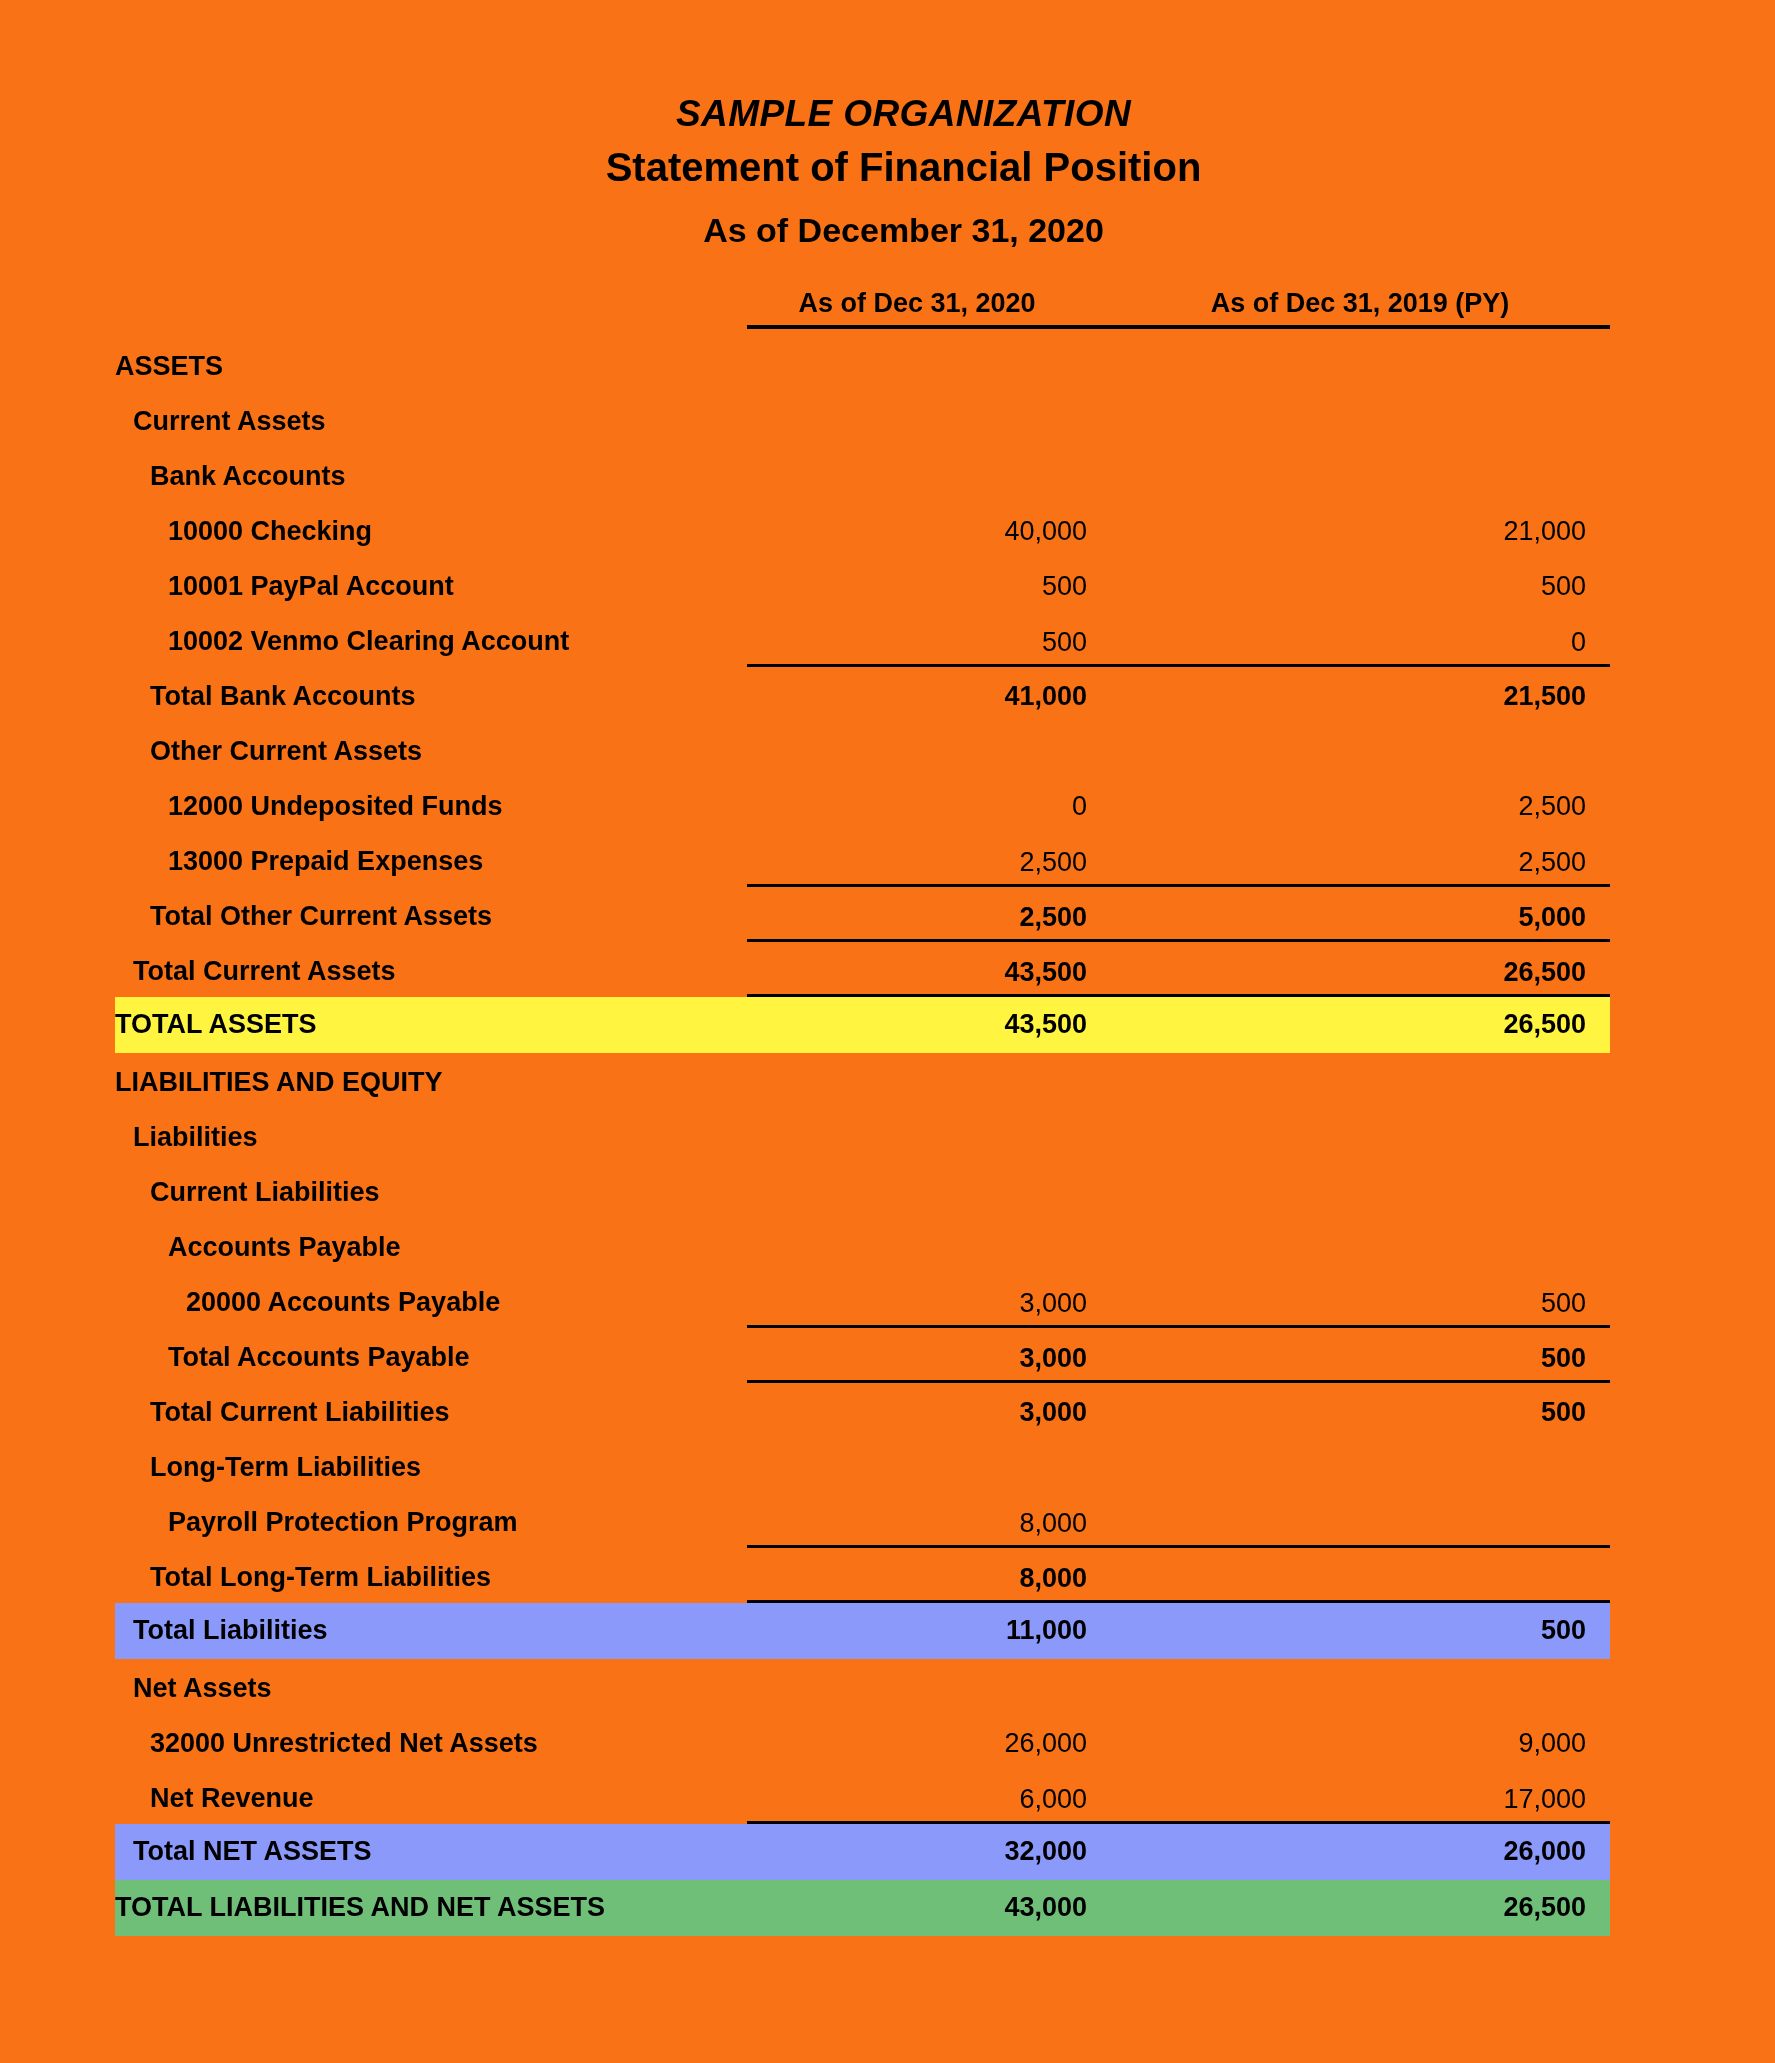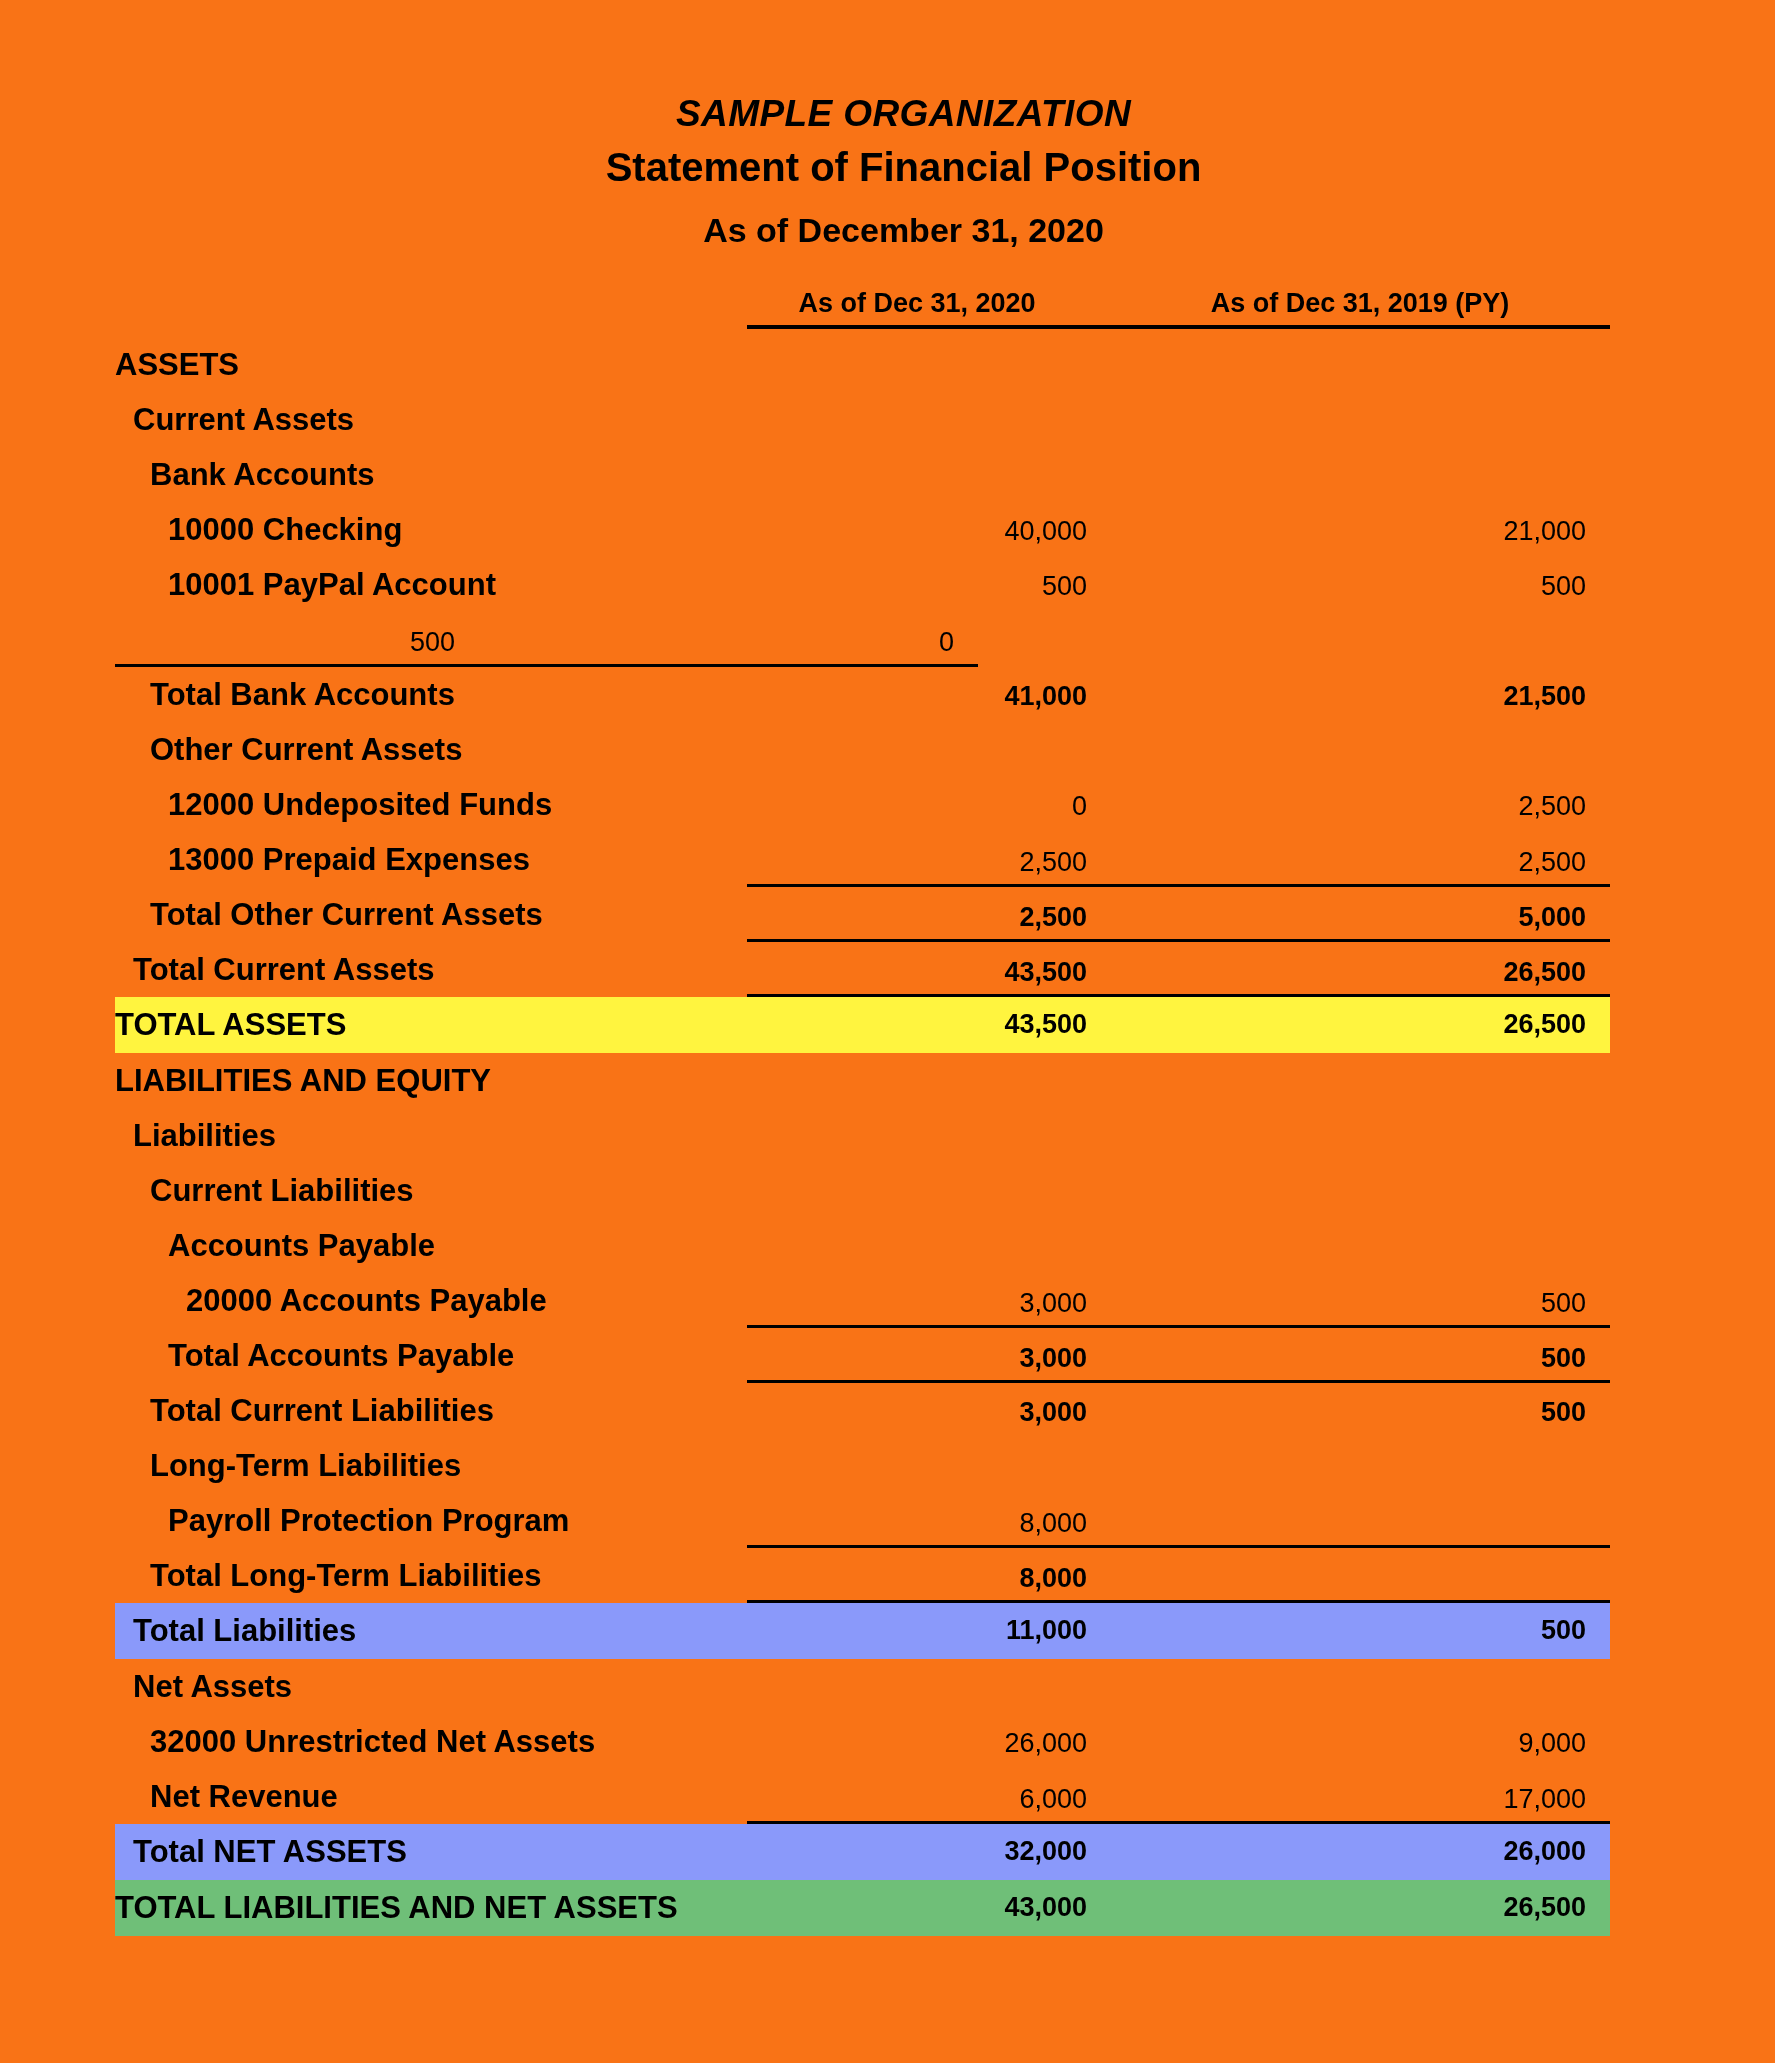--- a/index.html
+++ b/index.html
@@ -68,21 +68,21 @@
     padding-right: 165px;
   }
   .row.header-row {
     height: 50px;
     align-items: flex-end;
     justify-content: space-between;
   }
 
   .label {
     flex: 0 0 632px;
-    font-size: 31px;
+    font-size: 27px;
     font-weight: bold;
     line-height: 1;
     padding-bottom: 11.3px;
     white-space: nowrap;
     box-sizing: border-box;
   }
   .num {
     flex: 0 0 387px;
     text-align: right;
     font-size: 27px;
@@ -189,20 +189,21 @@
       <div class="num c2">21,000</div>
     </div>
 
     <div class="row detail">
       <div class="label i3">10001 PayPal Account</div>
       <div class="num">500</div>
       <div class="num c2">500</div>
     </div>
 
     <div class="row detail">
+      <div class="label i3">10002 Venmo Clearing Account</div>
       <div class="num rule-bottom">500</div>
       <div class="num c2 rule-bottom">0</div>
     </div>
 
     <div class="row total">
       <div class="label i2">Total Bank Accounts</div>
       <div class="num">41,000</div>
       <div class="num c2">21,500</div>
     </div>
 

